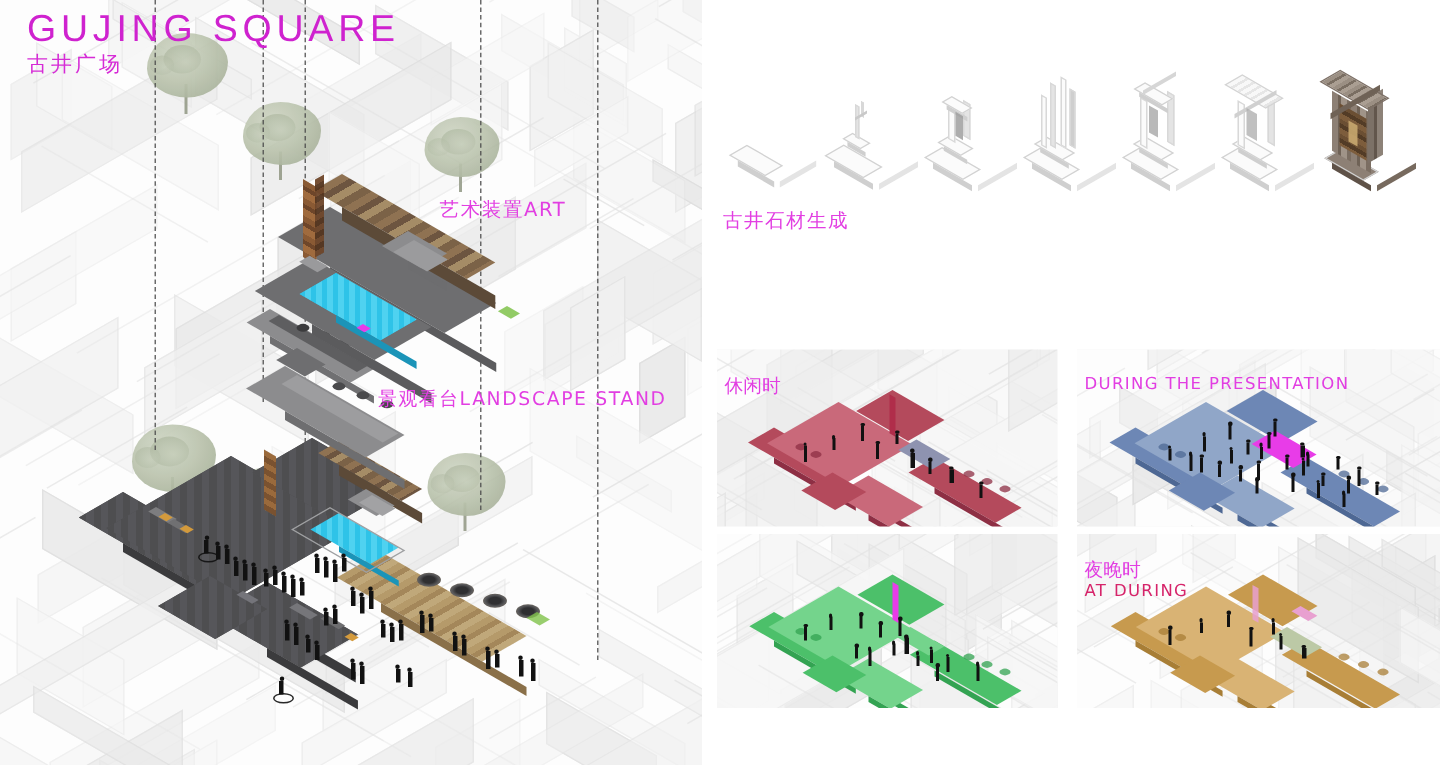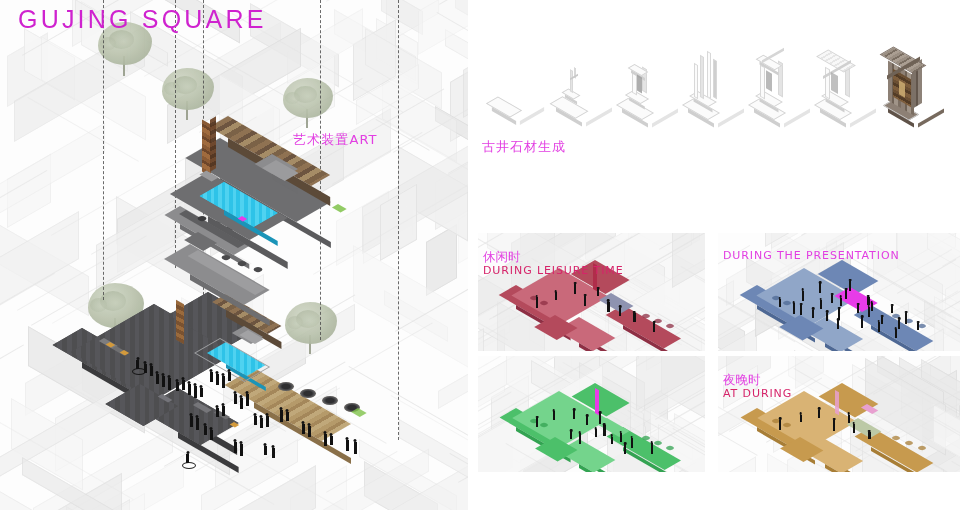--- a/index.html
+++ b/index.html
@@ -516,23 +516,25 @@
           <div class="h" style="width:3px;height:3px;top:-2.6px;"></div>
         </div>
         <div style="position:absolute;left:74px;top:92px;width:12px;height:5px;border:1.4px solid #111;border-radius:50%;opacity:.9"></div>
         <div class="person" style="left:128px;top:178px;width:3px;height:9px;">
           <div class="h" style="width:3px;height:3px;top:-2.6px;"></div>
         </div>
         <div style="position:absolute;left:124px;top:186px;width:12px;height:5px;border:1.4px solid #111;border-radius:50%;opacity:.9"></div>
       </div>
 
     <div class="callout" id="callout-well">艺术装置ART</div>
+    <div class="callout" id="callout-stand">景观看台LANDSCAPE STAND</div>
 
     <div id="title-block">
       <div class="main-title">GUJING SQUARE</div>
+      <div class="sub-title">古井广场</div>
     </div>
   </div>
 
   <div id="right-col">
 
     <div id="stone-row">
         <div class="stone-step" style="left:6px;">
           <div style="position:absolute;left:6px;top:54px;width:28px;height:14px;background:#fbfbfb;transform:matrix(0.866,0.5,-0.866,0.5,0,0);border:.6px solid #d2d2d2;box-sizing:border-box;"></div>
           <div style="position:absolute;left:6px;top:68px;width:28px;height:3.5px;background:#cfcfcf;transform:matrix(0.866,0.5,0,1,0,0);"></div>
           <div style="position:absolute;left:34px;top:68px;width:28px;height:3.5px;background:#e4e4e4;transform:matrix(0.866,-0.5,0,1,0,0);"></div>
@@ -706,21 +708,20 @@
           </div>
           <div class="person" style="left:125.4px;top:60.9px;width:2.2px;height:9.0px;">
              <div class="h" style="width:2.6px;height:2.6px;top:-2.2px;"></div>
           </div>
           <div class="person" style="left:145.0px;top:70.7px;width:2.2px;height:9.1px;">
              <div class="h" style="width:2.6px;height:2.6px;top:-2.2px;"></div>
           </div>
         </div>
       <div class="cap">
         <div class="cn" style="color: rgb(226, 62, 226);">休闲时</div>
-        <div class="en" style="color: rgb(214, 36, 106);">DURING LEISURE TIME</div>
       </div>
     </div>
 
     <div class="scen" id="scen-celebration">
       <div class="planbg sitebg">
           <div class="r" style="left:122.8px;top:88.0px;width:79.6px;height:57.1px;transform:skewY(30deg);opacity:0.65"></div>
           <div class="r r2" style="left:70.4px;top:34.7px;width:47.4px;height:44.4px;transform:skewY(-30deg);opacity:0.87"></div>
           <div class="r" style="left:108.4px;top:10.3px;width:116.8px;height:14.7px;transform:skewY(-30deg);opacity:0.46"></div>
           <div class="r r3" style="left:27.7px;top:24.2px;width:80.6px;height:22.5px;transform:skewY(30deg);opacity:0.73"></div>
           <div class="r r3" style="left:-9.6px;top:76.9px;width:35.3px;height:30.4px;transform:skewY(30deg);opacity:0.87"></div>

